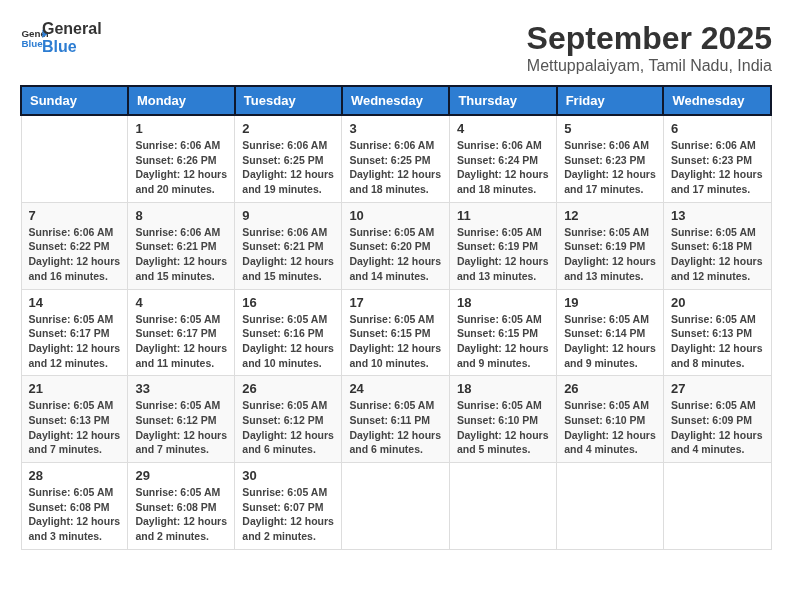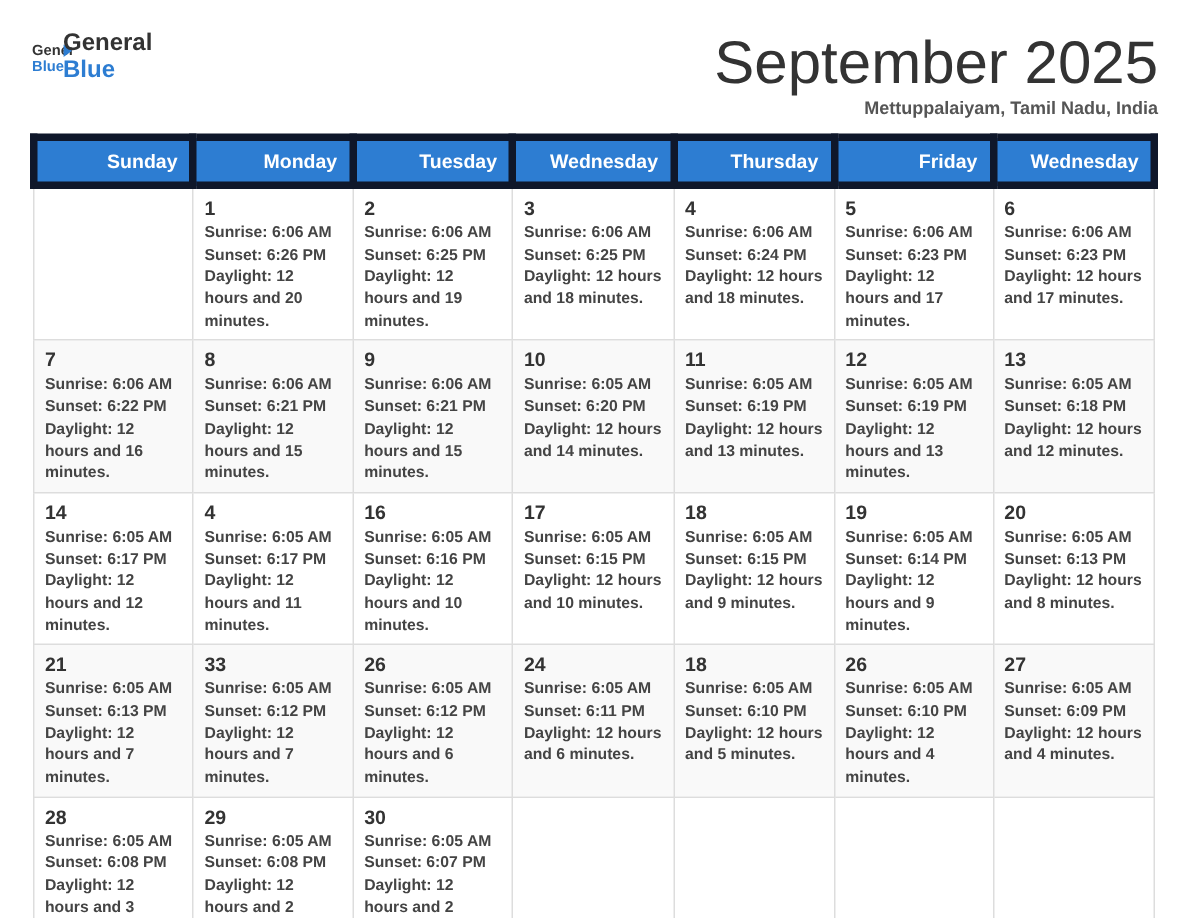--- a/index.html
+++ b/index.html
@@ -22,42 +22,42 @@
       gap: 4px;
     }
     .logo-icon {
       width: 28px;
       height: 28px;
     }
     .title-section {
       text-align: right;
     }
     .month-title {
-      font-size: 40px;
-      font-weight: 400;
+      font-size: 32px;
+      font-weight: 700;
       color: #333;
     }
     .subtitle {
-      font-size: 12px;
+      font-size: 16px;
       color: #555;
-      font-weight: bold;
+      font-weight: normal;
     }
     .calendar {
       width: 100%;
       border-collapse: collapse;
       border: 1px solid #ccc;
     }
     .calendar th {
       background-color: #2d7dd2;
       color: white;
       padding: 6px 8px;
-      text-align: right;
+      text-align: left;
       font-size: 13px;
       font-weight: 600;
-      border: 5px solid #0f172a;
+      border: 2px solid #0f172a;
     }
     .calendar td {
       vertical-align: top;
       padding: 5px 7px;
       border: 1px solid #ddd;
       width: 108px;
       min-height: 80px;
       font-size: 11px;
       color: #333;
     }

